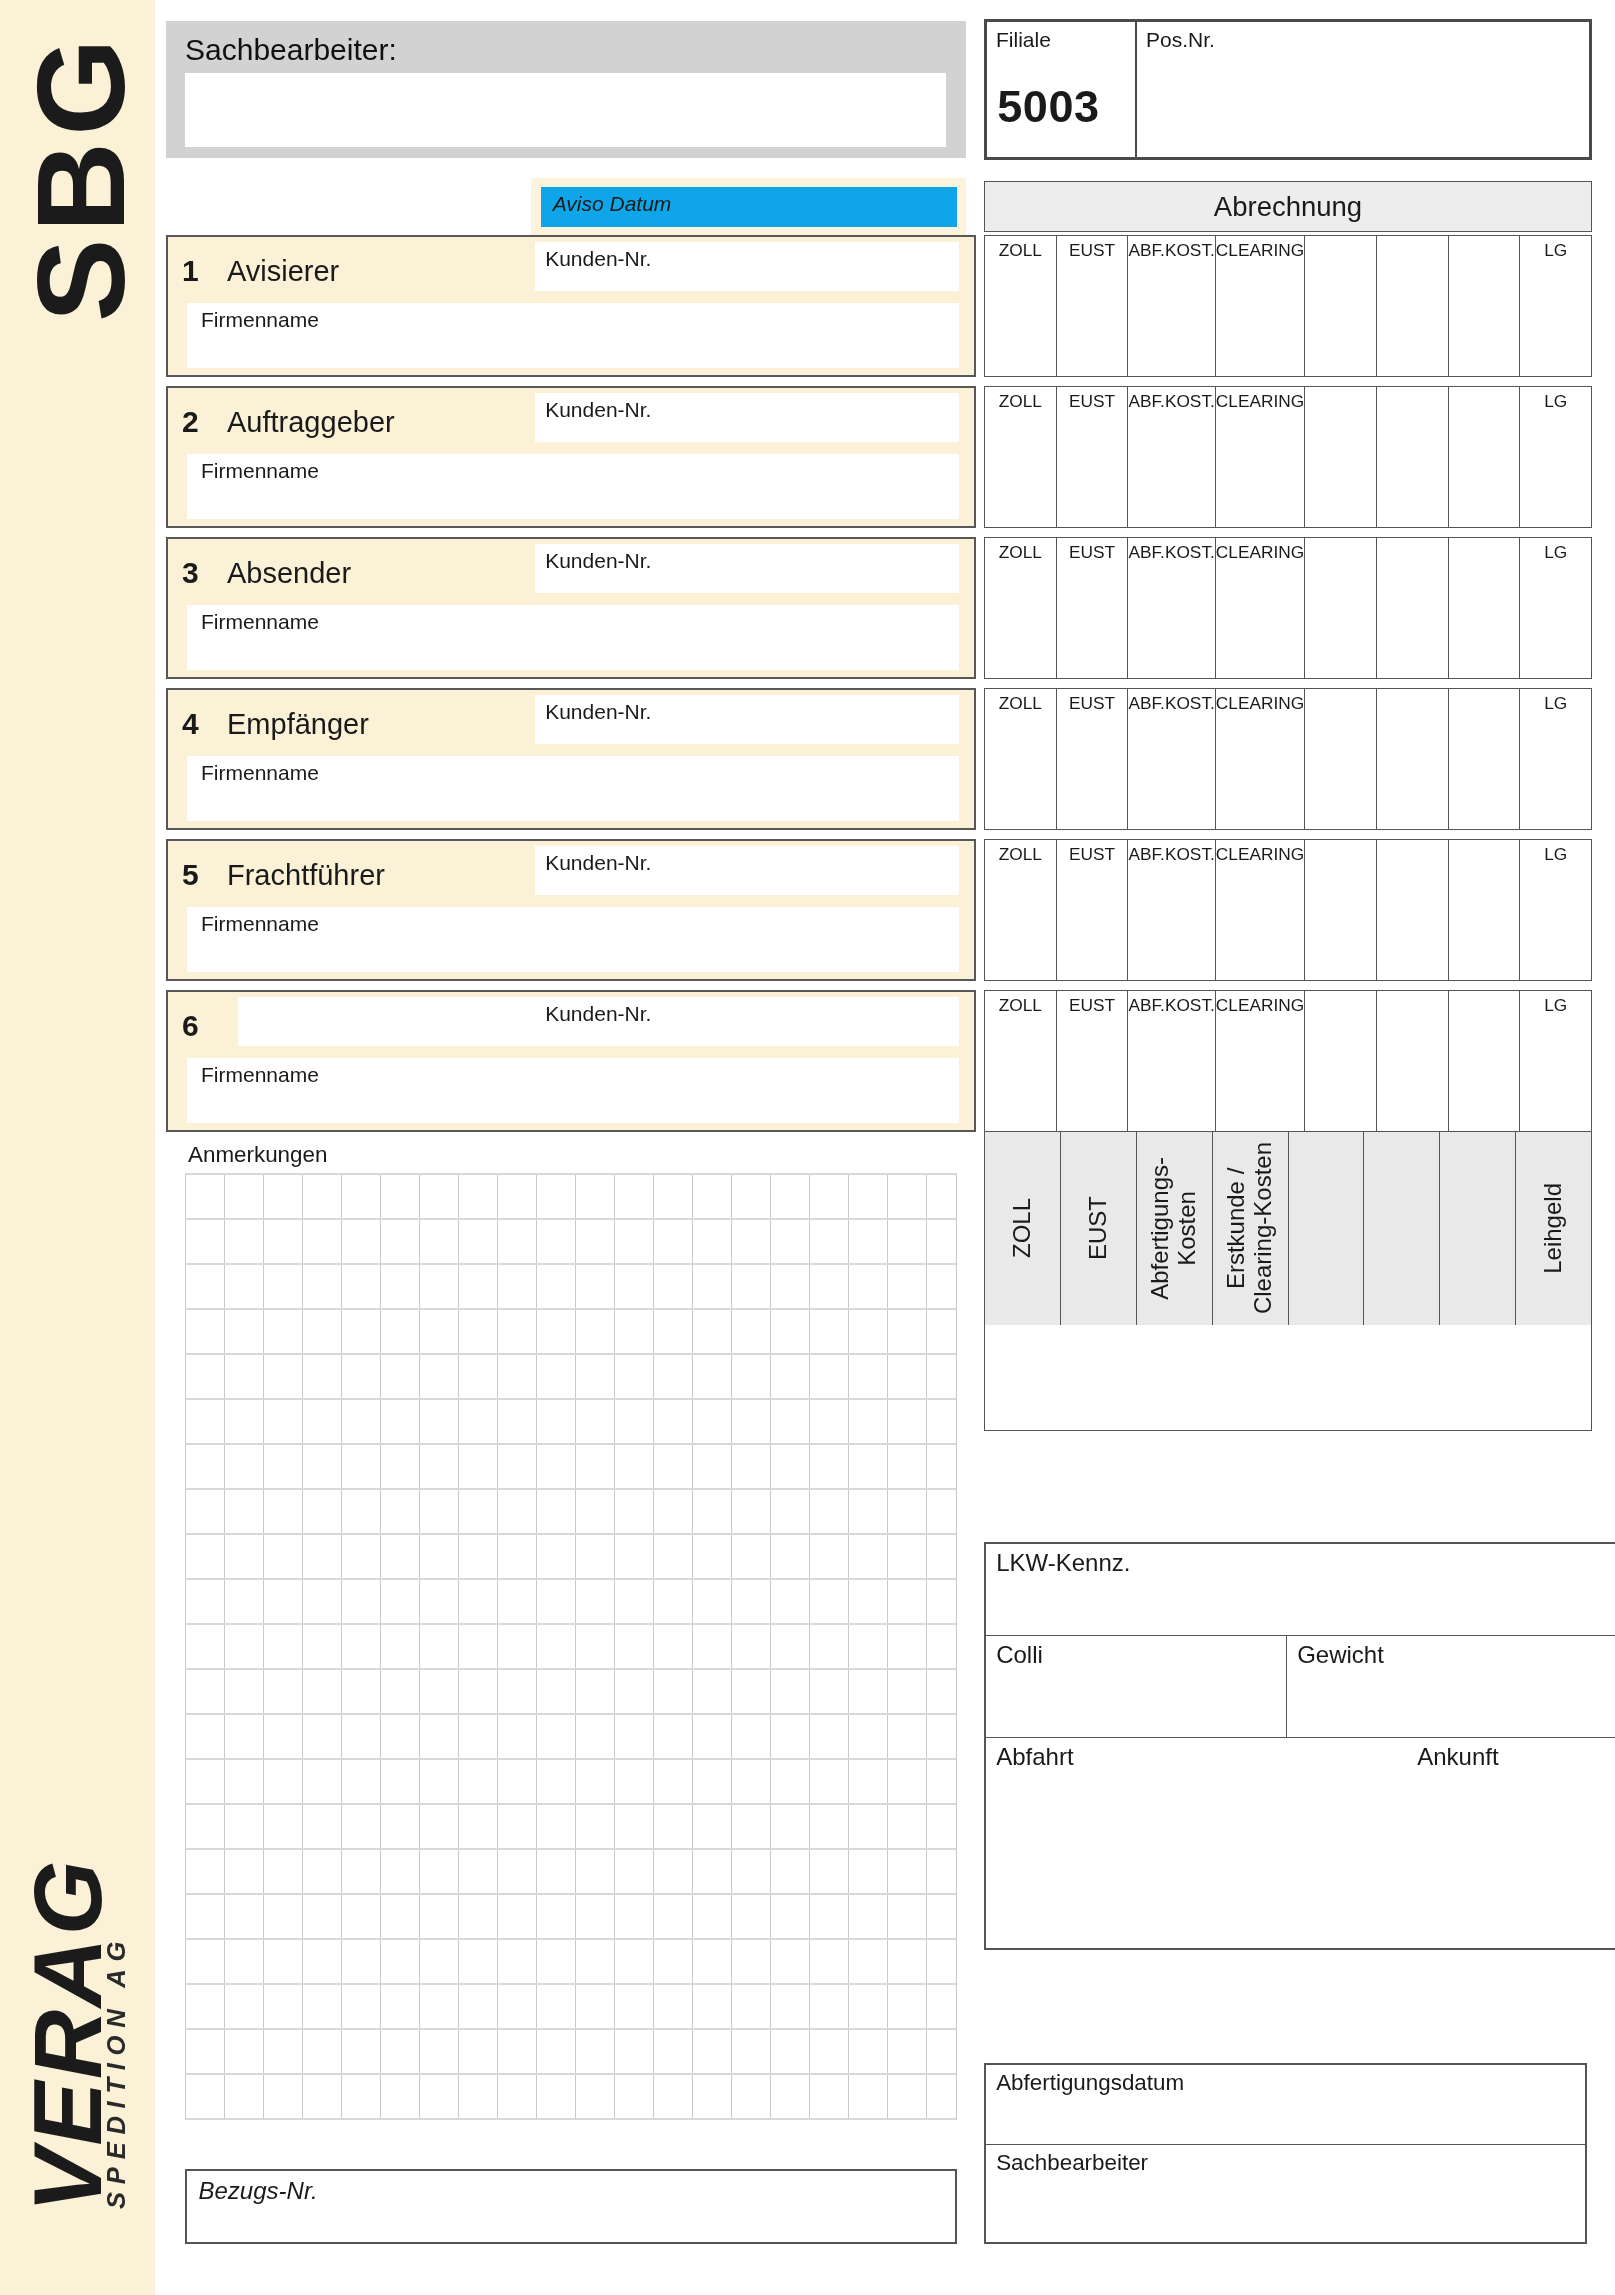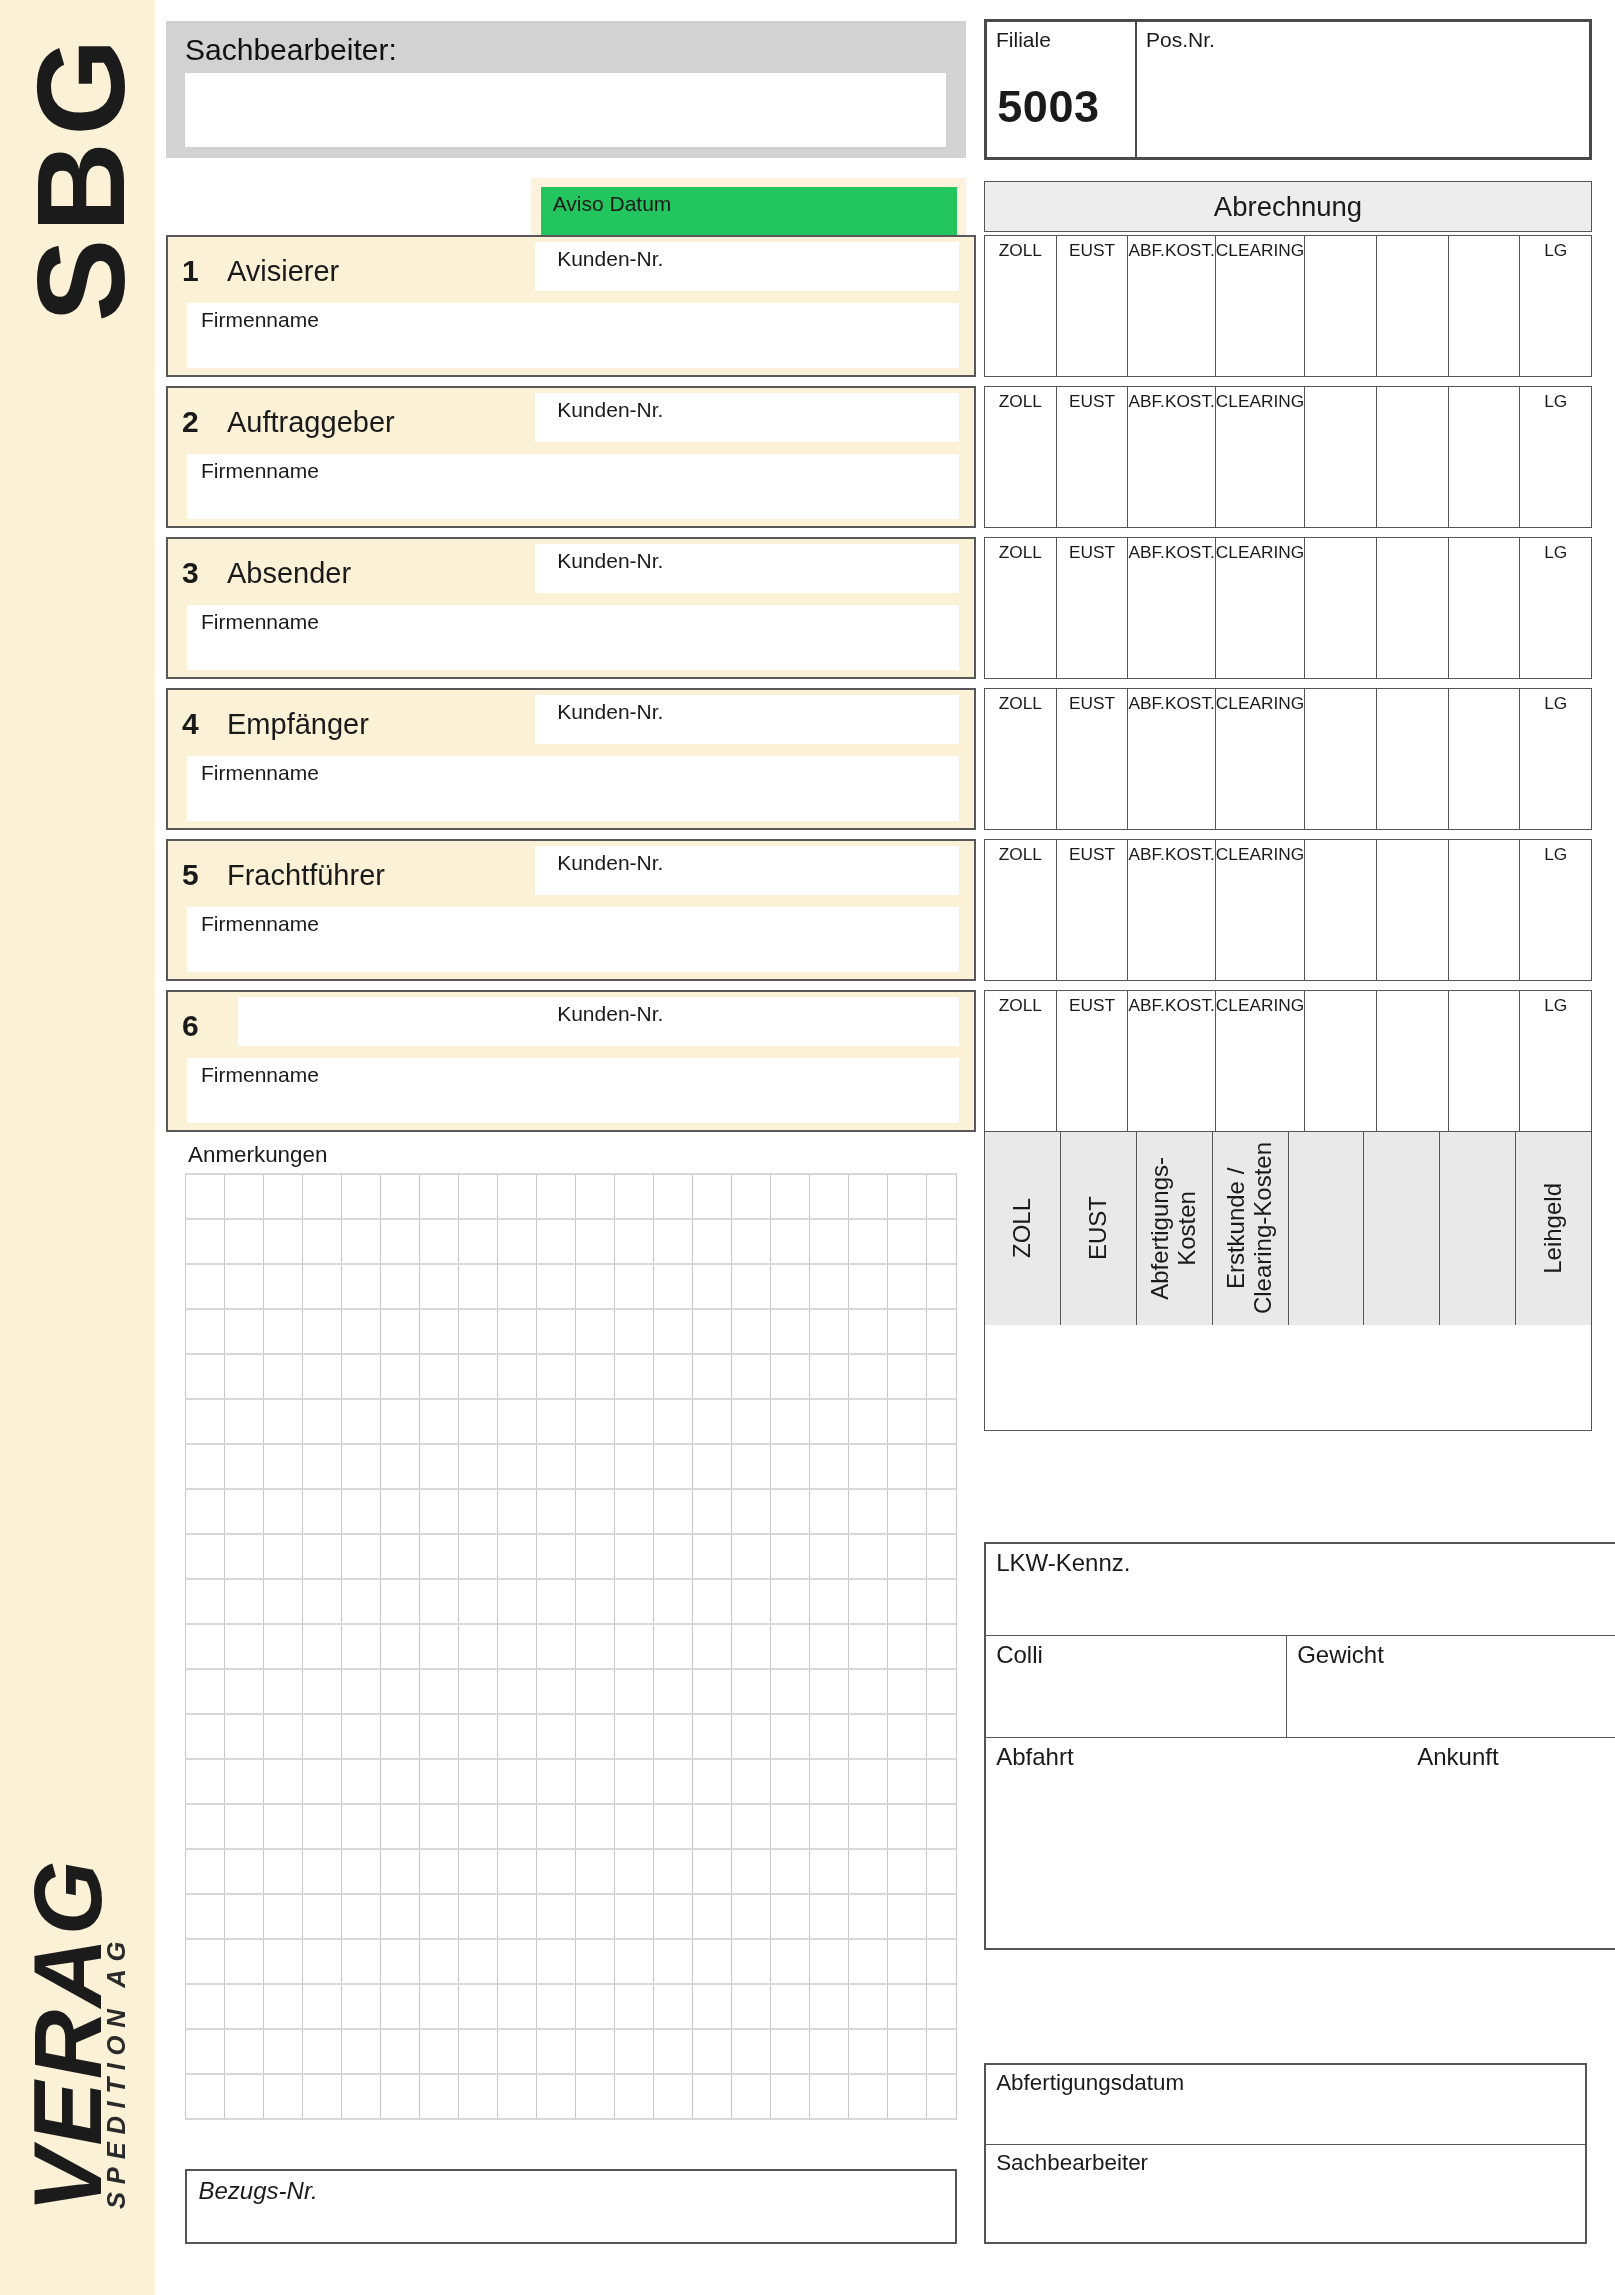--- a/index.html
+++ b/index.html
@@ -23,30 +23,30 @@
 
   .filiale-box{position:absolute;left:984px;top:19px;width:608px;height:141px;
                border:3.2px solid #4a4a4c;background:#fff;display:flex;box-sizing:border-box;}
   .filiale-cell{width:148px;border-right:2.6px solid #4a4a4c;position:relative;}
   .posnr-cell{flex:1;position:relative;}
   .cell-label{position:absolute;left:9px;top:6.4px;font-size:21px;}
   .filiale-value{position:absolute;left:10.2px;top:59px;font-size:45px;font-weight:bold;letter-spacing:0.6px;}
 
   
   .aviso-box{position:absolute;left:531px;top:178px;width:435px;height:59px;background:#FDF3DC;}
-  .aviso-inner{position:absolute;left:10.2px;top:9px;width:416px;height:50px;background:#22c55e;}
+  .aviso-inner{position:absolute;left:10.2px;top:9px;width:416px;height:40px;background:#0ea5e9;font-style:italic;}
   .aviso-inner span{position:absolute;left:11.5px;top:5.1px;font-size:21px;}
 
   
   .sec{position:absolute;left:166px;width:810px;height:142px;background:#FBF1D7;
        border:2.6px solid #58585A;box-sizing:border-box;}
   .sec-num{position:absolute;left:14px;top:16.6px;font-size:30px;font-weight:bold;}
   .sec-title{position:absolute;left:59px;top:18px;font-size:29px;}
   .sec-kunden{position:absolute;left:367px;top:5.1px;width:424px;height:49px;background:#fff;}
-  .sec-kunden span{position:absolute;left:10.2px;top:5.1px;font-size:21px;margin-left:12px;}
+  .sec-kunden span{position:absolute;left:10.2px;top:5.1px;font-size:21px;}
   .sec-titlebox{position:absolute;left:70px;top:5.1px;width:371px;height:49px;background:#fff;}
   .sec-firma{position:absolute;left:19px;top:66px;width:772px;height:65px;background:#fff;}
   .sec-firma span{position:absolute;left:14px;top:5.1px;font-size:21px;}
 
   
   .abr-header{position:absolute;left:984px;top:181px;width:608px;height:51px;background:#EDEDED;
               border:1.9px solid #555;box-sizing:border-box;display:flex;align-items:center;
               justify-content:center;font-size:27.5px;}
   .abr-row{position:absolute;left:984px;width:608px;height:142px;border:1.9px solid #555;
            box-sizing:border-box;display:flex;background:#fff;}

